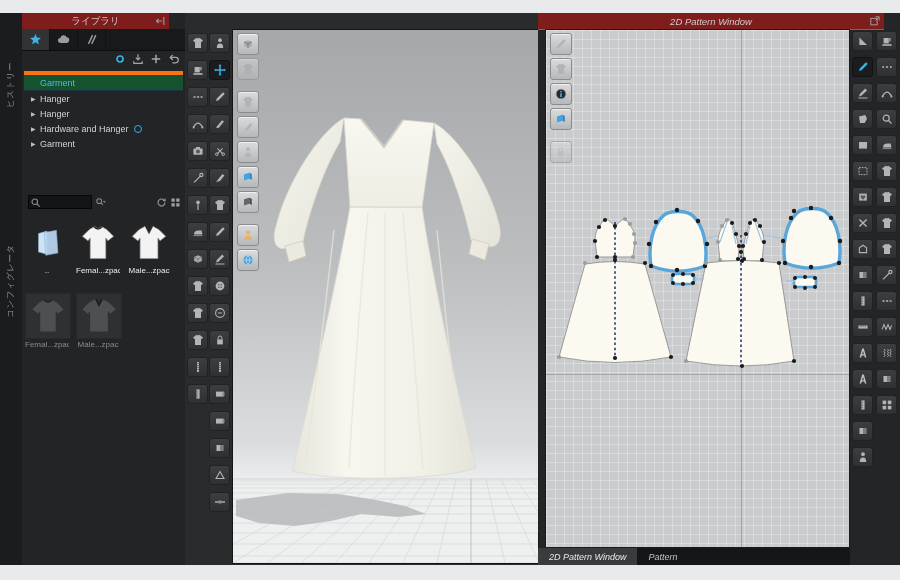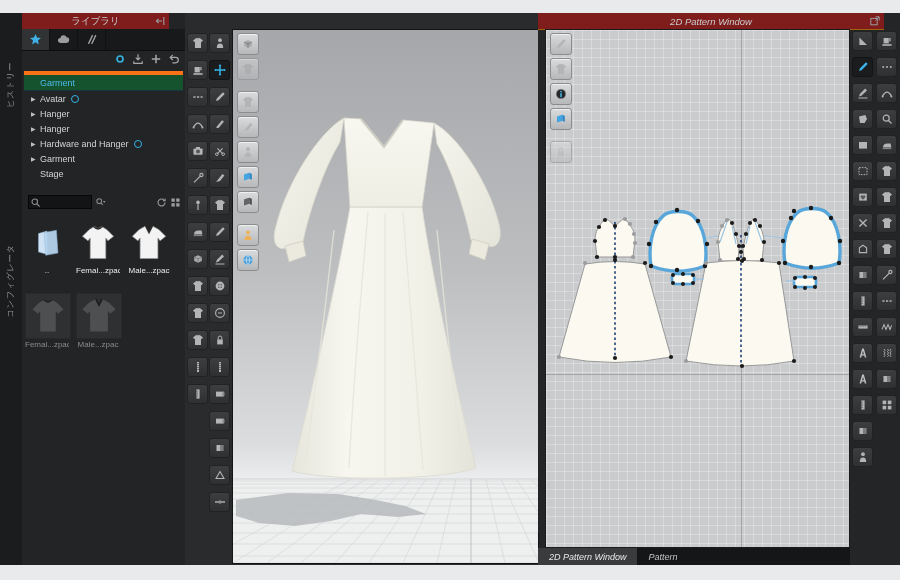--- a/index.html
+++ b/index.html
@@ -136,43 +136,34 @@
             </svg>
           </span>
         </div>
       <div class="tree" id="lib-tree">
           <div class="tree-row selected">
             <span class="tree-tri"></span>
             <span>Garment</span>
           </div>
           <div class="tree-row">
             <span class="tree-tri">▶</span>
-            <span>Avatar</span>
-            <span class="tree-badge"></span>
-          </div>
-          <div class="tree-row">
-            <span class="tree-tri">▶</span>
             <span>Hanger</span>
           </div>
           <div class="tree-row">
             <span class="tree-tri">▶</span>
             <span>Hanger</span>
           </div>
           <div class="tree-row">
             <span class="tree-tri">▶</span>
             <span>Hardware and Hanger</span>
             <span class="tree-badge"></span>
           </div>
           <div class="tree-row">
             <span class="tree-tri">▶</span>
             <span>Garment</span>
-          </div>
-          <div class="tree-row">
-            <span class="tree-tri"></span>
-            <span>Stage</span>
           </div>
         </div>
 
       <div class="search-row">
         <div class="search-box">
           <span class="mini-ico">
             <svg width="11" height="11" viewBox="0 0 12 12">
                 <circle cx="5.2" cy="5.2" r="3" fill="none" stroke="#8c8d8e" stroke-width="1.2"></circle>
                 <path d="m7.5 7.5 3 3" stroke="#8c8d8e" stroke-width="1.3"></path>
               </svg>

